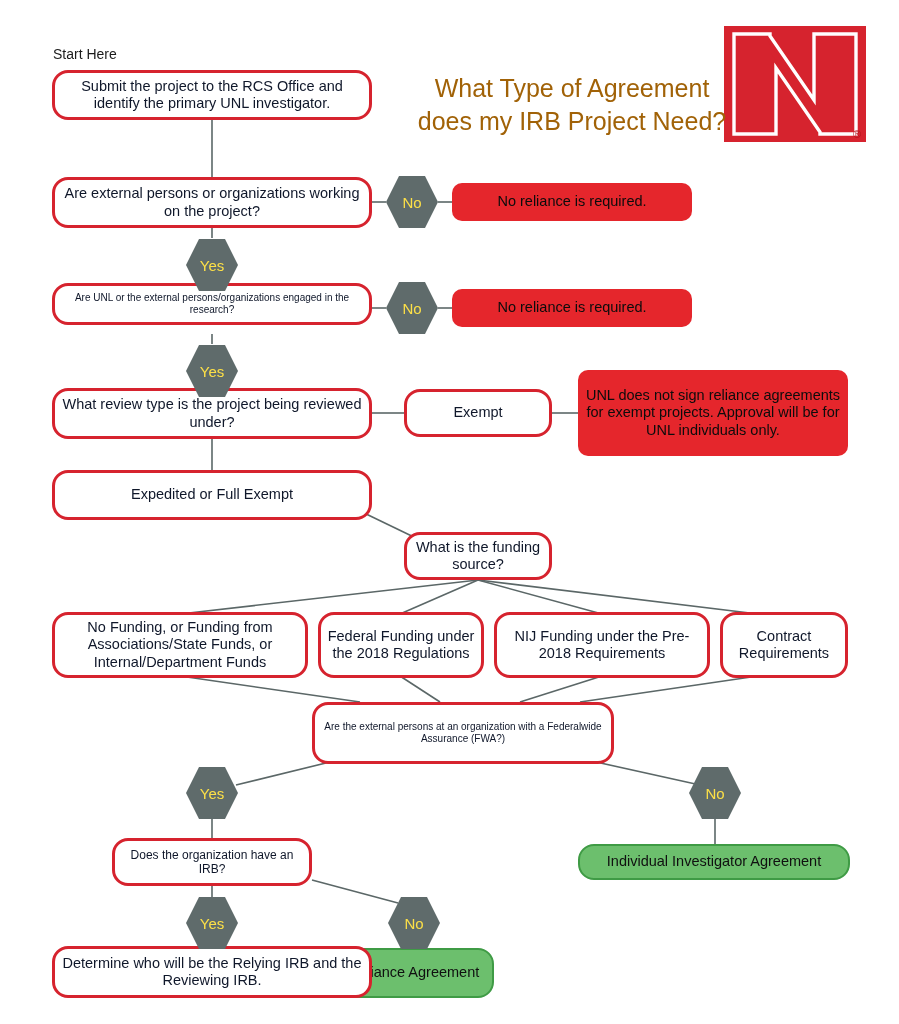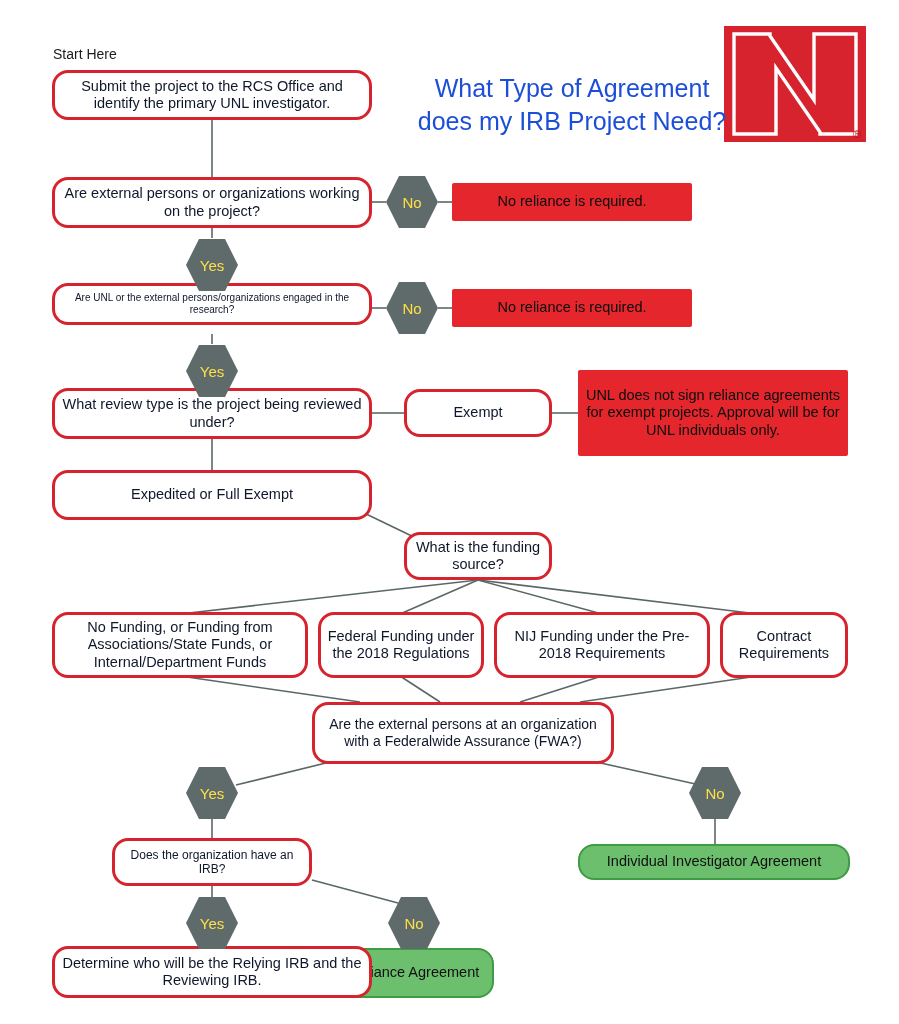--- a/index.html
+++ b/index.html
@@ -7,37 +7,37 @@
   #page{position:relative;width:899px;height:1024px;background:#ffffff;overflow:hidden;}
 
   .node{position:absolute;box-sizing:border-box;display:flex;align-items:center;
         justify-content:center;text-align:center;line-height:1.18;z-index:3;}
   .node span{display:block;padding:0 6px;}
 
   
   .q{background:#ffffff;border:3.5px solid #d6232e;border-radius:16px;color:#0f172a;}
 
   
-  .red{background:#e5262c;border:none;border-radius:2px;color:#0c0c0c;}
+  .red{background:#e5262c;border:none;border-radius:10px;color:#0c0c0c;}
 
   
   .green{background:#6cbf6d;border:2.5px solid #3f9b45;border-radius:16px;color:#101010;}
 
   
   .hex{position:absolute;width:52px;height:54px;background:#5f6b6b;color:#fde047;
        display:flex;align-items:center;justify-content:center;font-size:15px;
        clip-path:polygon(25% 2%,75% 2%,100% 50%,75% 98%,25% 98%,0% 50%);z-index:5;}
 
   .plain{position:absolute;color:#1b1b1b;z-index:4;}
 
   #lines{position:absolute;left:0;top:0;width:899px;height:1024px;z-index:1;}
 
   
   #title{position:absolute;left:404px;top:72px;width:336px;text-align:center;
-         font-size:25px;color:#1d4ed8;line-height:1.32;z-index:4;}
+         font-size:25px;color:#a16207;line-height:1.32;z-index:4;}
 
   
   #logo{position:absolute;left:724px;top:26px;width:142px;height:116px;z-index:4;}
   #logo-reg{position:absolute;left:853px;top:128px;font-size:11px;color:#b5121b;z-index:5;}
 </style>
 </head>
 <body>
 
 <div id="page">
 
@@ -169,21 +169,21 @@
   <div class="node q" style="left:318px;top:612px;width:166px;height:66px;font-size:14.5px;">
     <span>Federal Funding under the 2018 Regulations</span>
   </div>
   <div class="node q" style="left:494px;top:612px;width:216px;height:66px;font-size:14.5px;">
     <span>NIJ Funding under the Pre-2018 Requirements</span>
   </div>
   <div class="node q" style="left:720px;top:612px;width:128px;height:66px;font-size:14.5px;">
     <span>Contract Requirements</span>
   </div>
 
-  <div class="node q" style="left:312px;top:702px;width:302px;height:62px;font-size:14px;">
+  <div class="node q" style="left:312px;top:702px;width:302px;height:62px;font-size:10px;">
     <span>Are the external persons at an organization with a Federalwide Assurance (FWA?)</span>
   </div>
 
   <div class="hex" style="left:186px;top:766px;">
     <span>Yes</span>
   </div>
   <div class="hex" style="left:689px;top:766px;">
     <span>No</span>
   </div>
 

